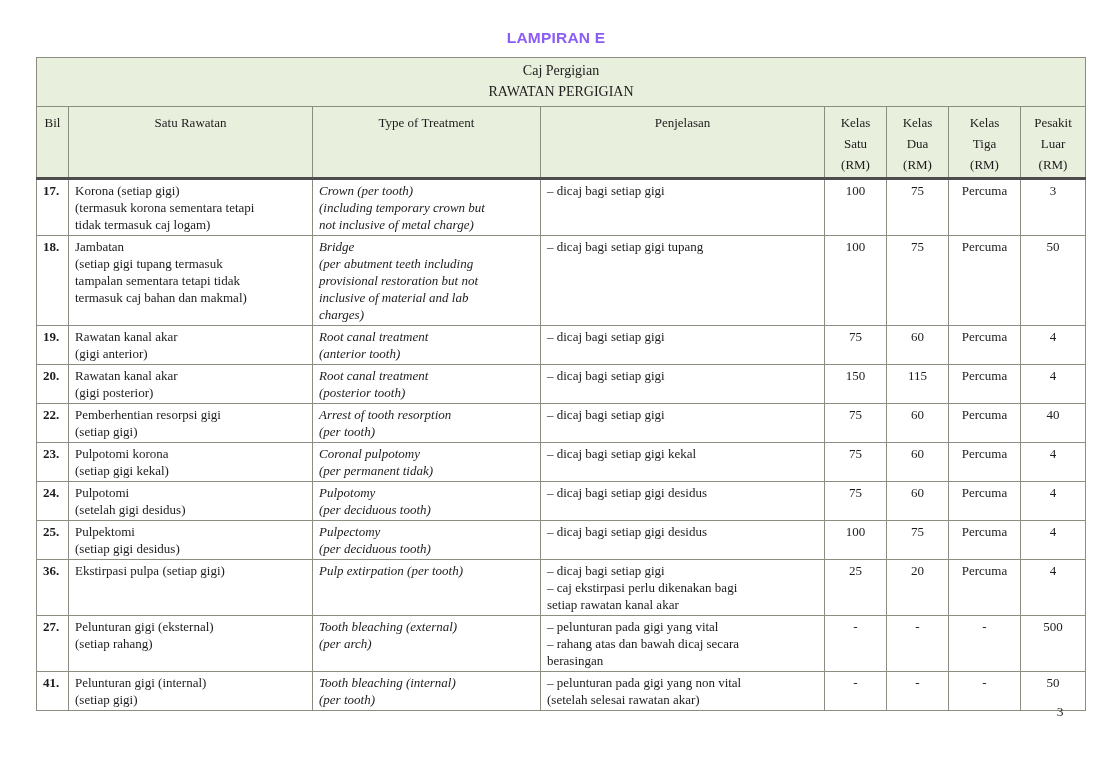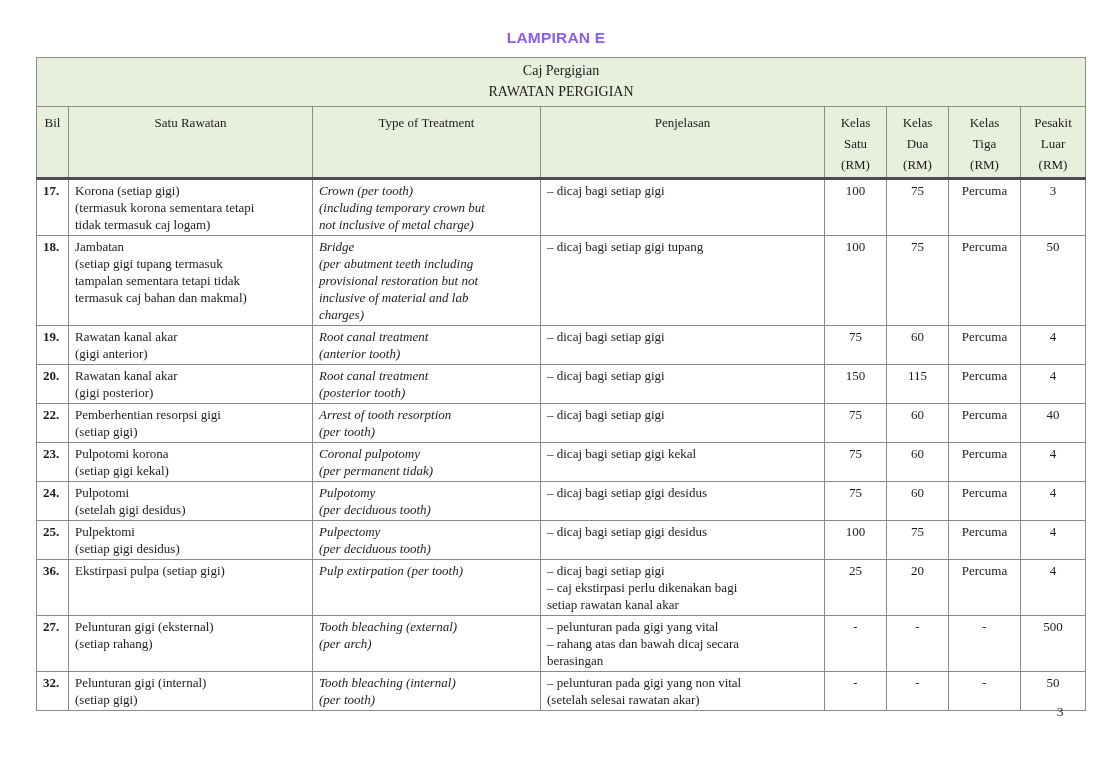--- a/index.html
+++ b/index.html
@@ -252,21 +252,21 @@
           <td class="penjelasan-cell">– pelunturan pada gigi yang vital
 – rahang atas dan bawah dicaj secara
 berasingan</td>
           <td class="num-cell">-</td>
           <td class="num-cell">-</td>
           <td class="num-cell">-</td>
           <td class="num-cell">500</td>
         </tr>
 
         <tr>
-          <td class="bil-cell">32.</td>
+          <td class="bil-cell">41.</td>
           <td class="jenis-cell">Pelunturan gigi (internal)
 (setiap gigi)</td>
           <td class="type-cell">Tooth bleaching (internal)
 (per tooth)</td>
           <td class="penjelasan-cell">– pelunturan pada gigi yang non vital
 (setelah selesai rawatan akar)</td>
           <td class="num-cell">-</td>
           <td class="num-cell">-</td>
           <td class="num-cell">-</td>
           <td class="num-cell">50</td>

